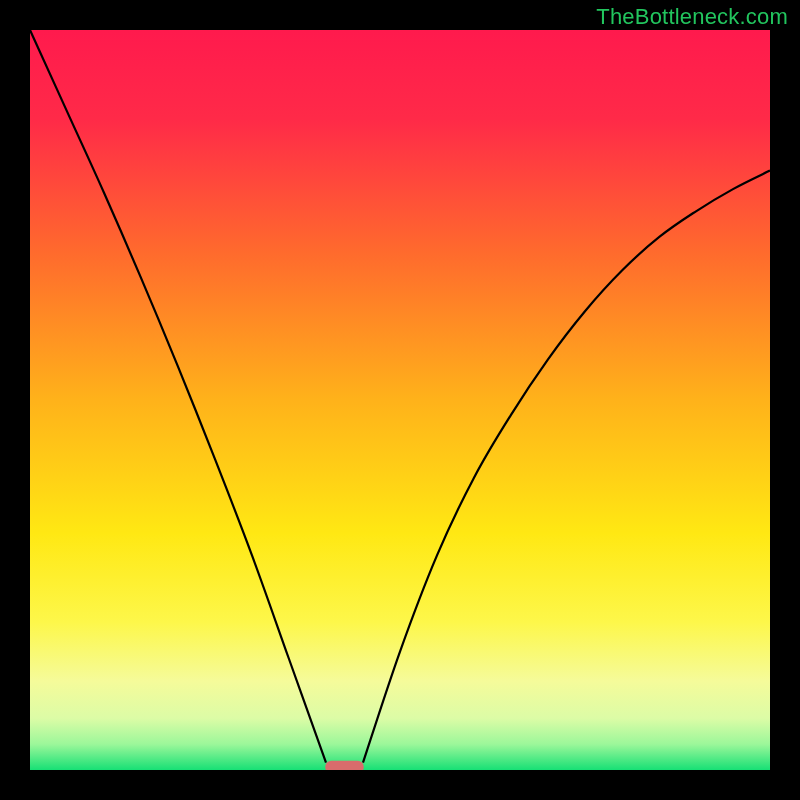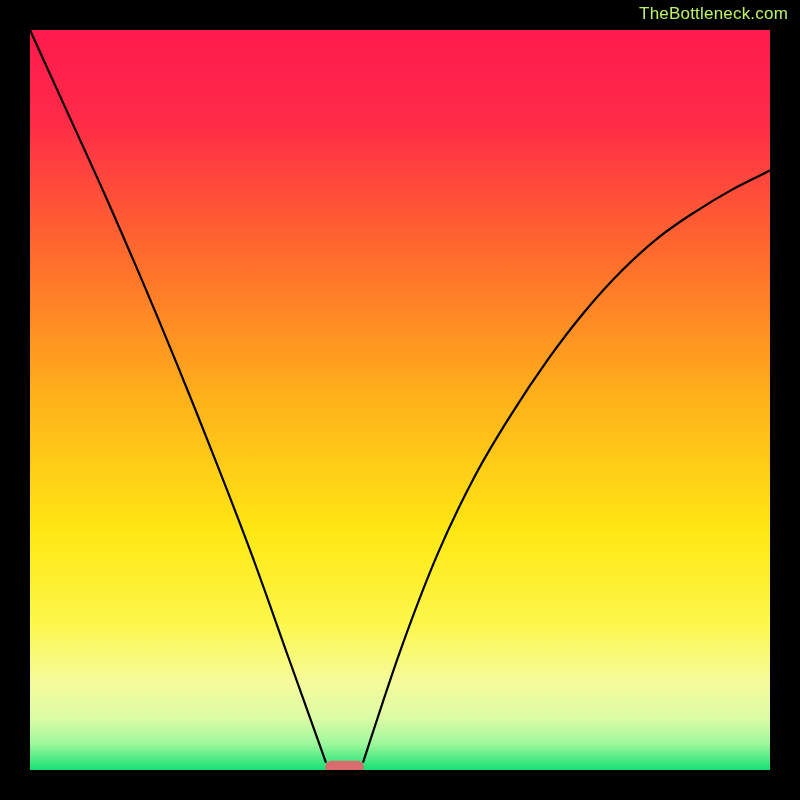--- a/index.html
+++ b/index.html
@@ -14,22 +14,22 @@
     position: relative;
     width: 800px;
     height: 800px;
     background: #000;
   }
   .watermark {
     position: absolute;
     top: 4px;
     right: 12px;
     font-family: Arial, Helvetica, sans-serif;
-    font-size: 17px;
-    color: #bef264;
+    font-size: 22px;
+    color: #22c55e;
     letter-spacing: 0.2px;
     z-index: 4;
   }
   svg.plot {
     position: absolute;
     left: 30px;
     top: 30px;
     width: 740px;
     height: 740px;
     z-index: 2;

